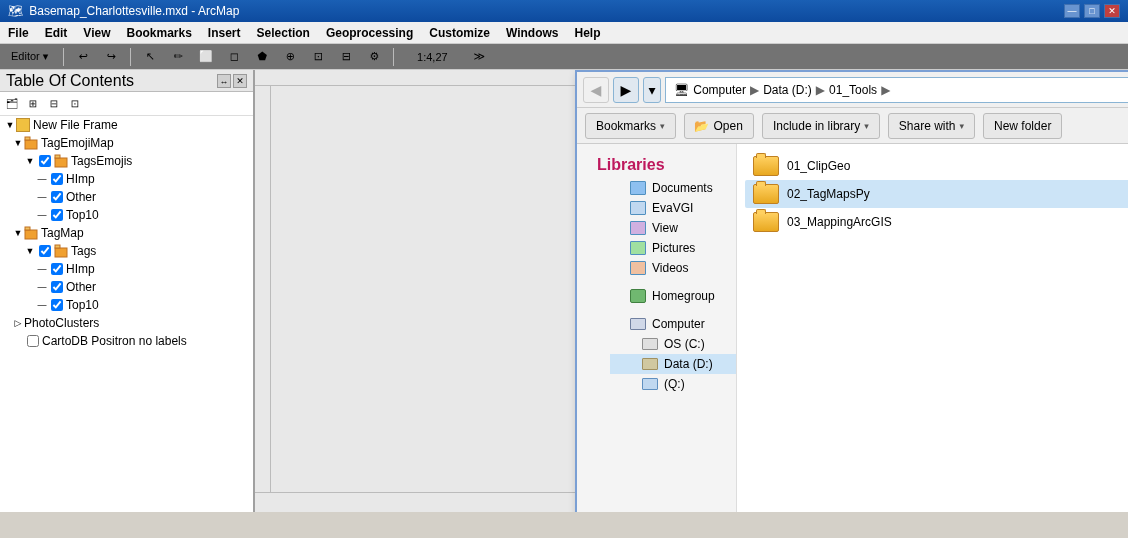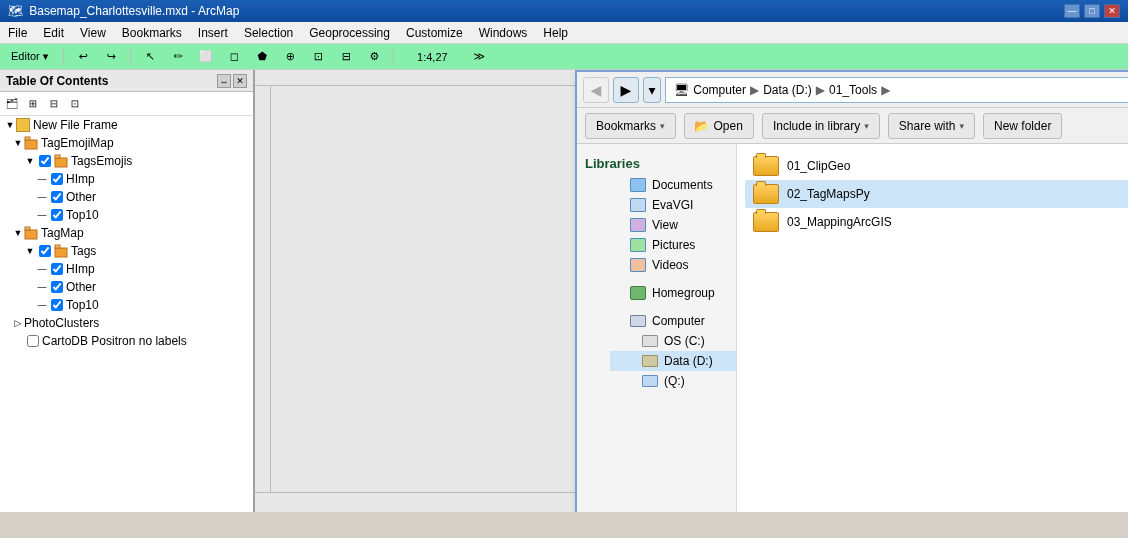--- a/index.html
+++ b/index.html
@@ -27,32 +27,33 @@
       cursor: pointer;
     }
 
     
     .menu-bar {
       background: #f0f0f0;
       height: 22px;
       display: flex;
       align-items: center;
       border-bottom: 1px solid #ccc;
+      font-weight: bold;
     }
     .menu-item {
       padding: 2px 8px;
       font-size: 12px;
       cursor: pointer;
       height: 100%;
       display: flex; align-items: center;
     }
 
     
     .toolbar {
-      background: #86efac;
+      background: #737373;
       height: 26px;
       display: flex;
       align-items: center;
       padding: 0 4px;
       border-bottom: 1px solid #ccc;
       gap: 6px;
     }
     .toolbar-btn {
       width: 22px; height: 22px;
       background: transparent;
@@ -79,21 +80,21 @@
     }
     .toc-header {
       background: #e8e8e8;
       border-bottom: 1px solid #bbb;
       padding: 2px 6px;
       display: flex;
       align-items: center;
       justify-content: space-between;
       height: 22px;
     }
-    .toc-title { font-size: 12px; font-weight: bold; }
+    .toc-title { font-size: 16px; font-weight: normal; }
     .toc-controls { display: flex; gap: 2px; }
     .toc-control-btn { width: 14px; height: 14px; background: #d0d0d0; border: 1px solid #999; font-size: 9px; display: flex; align-items: center; justify-content: center; cursor: pointer; }
     .toc-toolbar { display: flex; align-items: center; padding: 2px; gap: 1px; border-bottom: 1px solid #ddd; height: 24px; }
     .toc-tb-btn { width: 20px; height: 18px; background: transparent; border: 1px solid transparent; display: flex; align-items: center; justify-content: center; cursor: pointer; font-size: 10px; }
     .toc-content { flex: 1; overflow-y: auto; font-size: 12px; }
     .toc-row { display: flex; align-items: center; height: 18px; padding: 0 4px; cursor: pointer; }
     .expand-btn { width: 12px; height: 12px; font-size: 9px; display: flex; align-items: center; justify-content: center; cursor: pointer; flex-shrink: 0; }
     .checkbox { width: 12px; height: 12px; margin: 0 3px; flex-shrink: 0; }
     .df-icon { display: inline-block; width: 14px; height: 14px; background: #f0c040; border: 1px solid #c09030; margin-right: 3px; flex-shrink: 0; }
     .group-icon { display: inline-block; width: 14px; height: 14px; margin-right: 3px; flex-shrink: 0; }
@@ -186,21 +187,21 @@
       flex: 1;
       overflow: hidden;
     }
     .fb-sidebar {
       width: 160px;
       background: #f4f4f4;
       border-right: 1px solid #ddd;
       overflow-y: auto;
       padding: 8px 0;
     }
-    .fb-sidebar-section { padding: 4px 8px; font-weight: bold; font-size: 13px; color: #14532d; }
+    .fb-sidebar-section { padding: 4px 8px; font-weight: bold; font-size: 16px; color: #be185d; margin-left: 12px; }
     .fb-sidebar-item {
       padding: 3px 8px 3px 20px;
       font-size: 12px;
       cursor: pointer;
       display: flex; align-items: center; gap: 6px; margin-left: 33px;
     }
     .fb-sidebar-item.selected { background: #cce4f7; }
     .lib-icon { width: 16px; height: 14px; background: #8ec0f0; border: 1px solid #5090c0; border-radius: 1px; flex-shrink: 0; }
     .drive-icon { width: 16px; height: 12px; background: #e0e0e0; border: 1px solid #909090; border-radius: 1px; flex-shrink: 0; }
     .hdd-icon { width: 16px; height: 12px; background: #d0c8a0; border: 1px solid #a09060; border-radius: 1px; flex-shrink: 0; }

